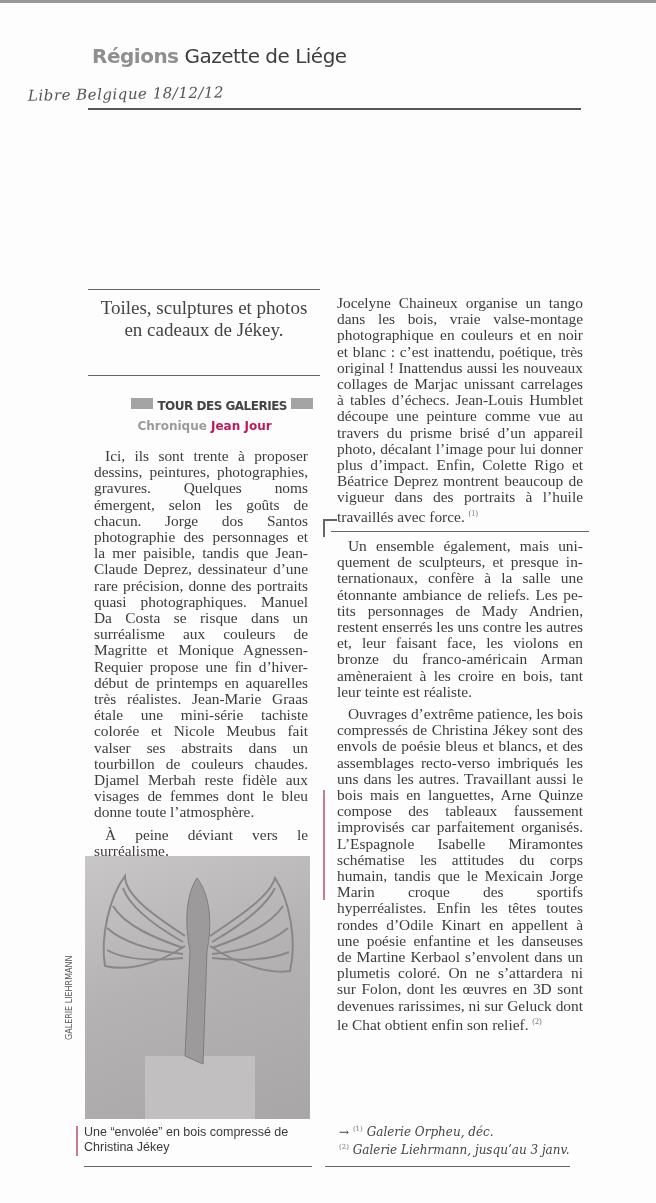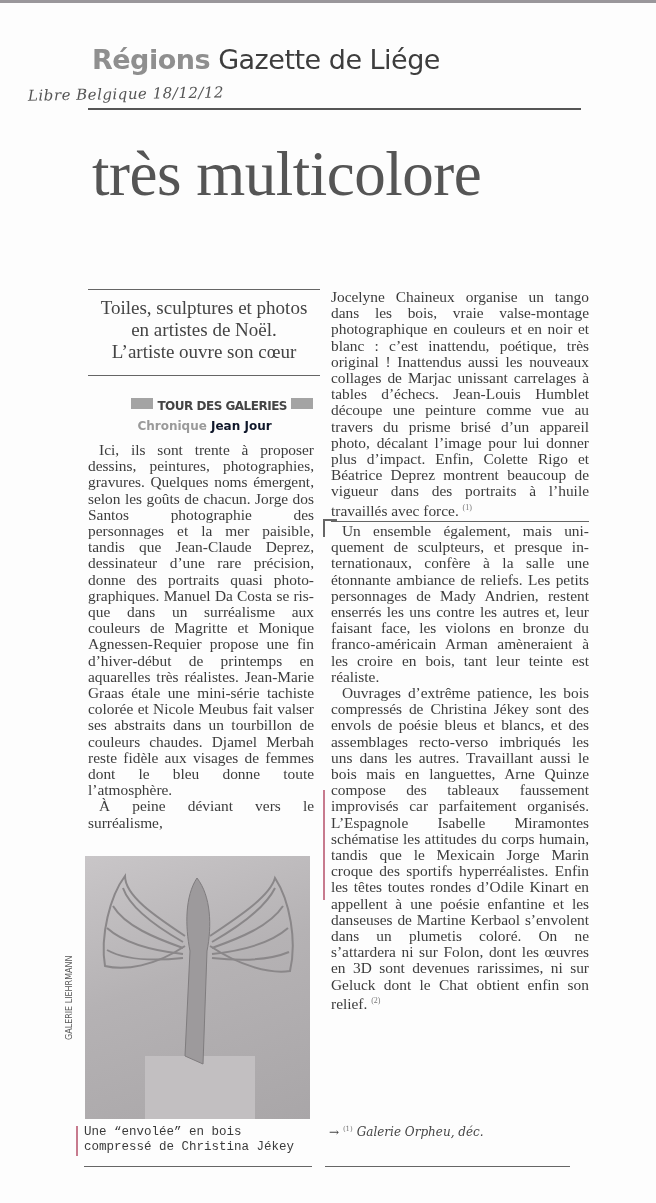--- a/index.html
+++ b/index.html
@@ -1,73 +1,71 @@
 <!DOCTYPE html>
 <html><head>
 <meta charset="utf-8">
 <style>
   html, body { margin: 0; padding: 0; }
   body {
     width: 656px; height: 1203px; background: #fdfdfd; position: relative; overflow: hidden;
     font-family: "DejaVu Serif", serif; color: #3a3a3a;
   }
   .topbar { position: absolute; left: 0; top: 0; width: 656px; height: 3px; background: #9a979b; }
-  .section-head { position: absolute; left: 92px; top: 44px; font-family: "DejaVu Sans", sans-serif; font-size: 27px; letter-spacing: -0.5px; white-space: nowrap; }
+  .section-head { position: absolute; left: 92px; top: 44px; font-family: "DejaVu Sans", sans-serif; font-size: 20px; letter-spacing: -0.5px; white-space: nowrap; }
   .section-head .sec { color: #8f8f8f; font-weight: bold; }
   .section-head .pub { color: #3d3d3d; }
   .head-rule { position: absolute; left: 88px; top: 108px; width: 493px; height: 2px; background: #555; }
   .handnote { position: absolute; left: 28px; top: 85px; font-family: "DejaVu Serif", serif; font-style: italic; font-size: 15px; color: #555; transform: rotate(-1deg); letter-spacing: 0.5px; }
   .headline { position: absolute; left: 92px; top: 142px; font-family: "Liberation Serif", serif; font-size: 63px; line-height: 64px; color: #555; letter-spacing: -0.5px; }
   .headline div { white-space: nowrap; }
   .rule { position: absolute; height: 1px; background: #666; }
   .deck { position: absolute; left: 88px; top: 297px; width: 232px; text-align: center; font-family: "Liberation Serif", serif; font-size: 19px; line-height: 22px; color: #444; }
   .rubric { position: absolute; left: 92px; top: 398px; width: 225px; text-align: right; font-family: "DejaVu Sans", sans-serif; font-weight: bold; font-size: 12px; color: #444; white-space: nowrap; letter-spacing: -0.5px; }
   .rubric .bar { display: inline-block; width: 22px; height: 11px; background: #a4a4a4; vertical-align: 1px; margin: 0 4px; }
   .byline { position: absolute; left: 92px; top: 419px; width: 225px; text-align: center; font-family: "DejaVu Sans", sans-serif; font-size: 12px; font-weight: bold; white-space: nowrap; }
   .byline .lab { color: #9a9a9a; }
-  .byline .auth { color: #0f172a; margin-top: 20px; }
+  .byline .auth { color: #be185d; margin-top: 20px; }
   .col { position: absolute; font-family: "Liberation Serif", serif; font-size: 15.4px; line-height: 16.2px; color: #3c3c3c; text-align: justify; hyphens: manual; }
-  .col p { margin: 0; text-indent: 11px; }
+  .col p { margin: 6px; text-indent: 11px; }
   .col p.noindent { text-indent: 0; }
   .col1 { left: 88px; top: 442px; width: 226px; }
   .col2 { left: 331px; top: 289px; width: 258px; }
   .dropcap { float: left; width: 28px; height: 43px; background: #4a4a4a; margin: 2px 6px 0 0; position: relative; }
   .dropcap::before { content: ""; position: absolute; left: 9px; top: 8px; width: 19px; height: 9px; background: #fdfdfd; }
   .dropcap::after { content: ""; position: absolute; left: 9px; top: 25px; width: 19px; height: 18px; background: #fdfdfd; }
   .fn { font-size: 8px; vertical-align: super; color: #777; }
   .photo { position: absolute; left: 85px; top: 856px; width: 225px; height: 263px; background: linear-gradient(160deg, #c9c6c8 0%, #b5b2b4 45%, #a9a6a8 100%); overflow: hidden; }
   .credit { position: absolute; left: 65px; top: 1040px; font-family: "DejaVu Sans", sans-serif; font-size: 8px; color: #555; transform: rotate(-90deg); transform-origin: left top; white-space: nowrap; }
-  .caption { position: absolute; left: 84px; top: 1125px; width: 230px; font-family: Liberation Mono, monospace; font-size: 12.5px; line-height: 15px; color: #3a3a3a; }
+  .caption { position: absolute; left: 84px; top: 1125px; width: 230px; font-family: Liberation Sans, sans-serif; font-size: 12.5px; line-height: 15px; color: #3a3a3a; }
   .caption-mark { position: absolute; left: 76px; top: 1126px; width: 2px; height: 30px; background: #c77b8e; }
   .redline { position: absolute; left: 323px; top: 790px; width: 1.5px; height: 110px; background: #c77b8e; }
   .bracket { position: absolute; left: 323px; top: 519px; width: 12px; height: 16px; border-left: 2px solid #666; border-top: 2px solid #666; }
-  .footnotes { position: absolute; left: 329px; top: 1122px; font-family: "DejaVu Serif", serif; font-style: italic; font-size: 12px; line-height: 15px; color: #444; }
+  .footnotes { position: absolute; left: 339px; top: 1122px; font-family: "DejaVu Serif", serif; font-style: italic; font-size: 12px; line-height: 15px; color: #444; }
   .footnotes .sup { font-size: 7px; vertical-align: super; color: #777; font-style: normal; }
 </style>
 </head>
 <body>
 
 <div class="topbar"></div>
 
 <div class="section-head">
   <span class="sec">Régions</span>
   <span class="pub">Gazette de Liége</span>
 </div>
 <div class="head-rule"></div>
 <div class="handnote">Libre Belgique 18/12/12</div>
 
 <div class="headline">
-  <div>très multicolore</div>
 </div>
 
 <div class="rule" style="left:88px; top:289px; width:232px;"></div>
 <div class="deck">
   <div>Toiles, sculptures et photos</div>
-  <div>en artistes de Noël.</div>
-  <div>L’artiste ouvre son cœur</div>
+  <div>en cadeaux de Jékey.</div>
 </div>
 <div class="rule" style="left:88px; top:375px; width:232px;"></div>
 
 <div class="rubric">
   <span class="bar"></span><span>TOUR DES GALERIES</span><span class="bar"></span>
 </div>
 <div class="byline">
   <span class="lab">Chronique</span>
   <span class="auth">Jean Jour</span>
 </div>
@@ -110,14 +108,18 @@
 </div>
 <div class="bracket"></div>
 <div class="redline"></div>
 
 <div class="footnotes">
   <div>
     <span style="font-style:normal;">→</span>
     <span class="sup">(1)</span>
     <span>Galerie Orpheu, déc.</span>
   </div>
+  <div>
+    <span class="sup">(2)</span>
+    <span>Galerie Liehrmann, jusqu’au 3 janv.</span>
+  </div>
 </div>
 <div class="rule" style="left:325px; top:1166px; width:245px;"></div>
 
 </body></html>

